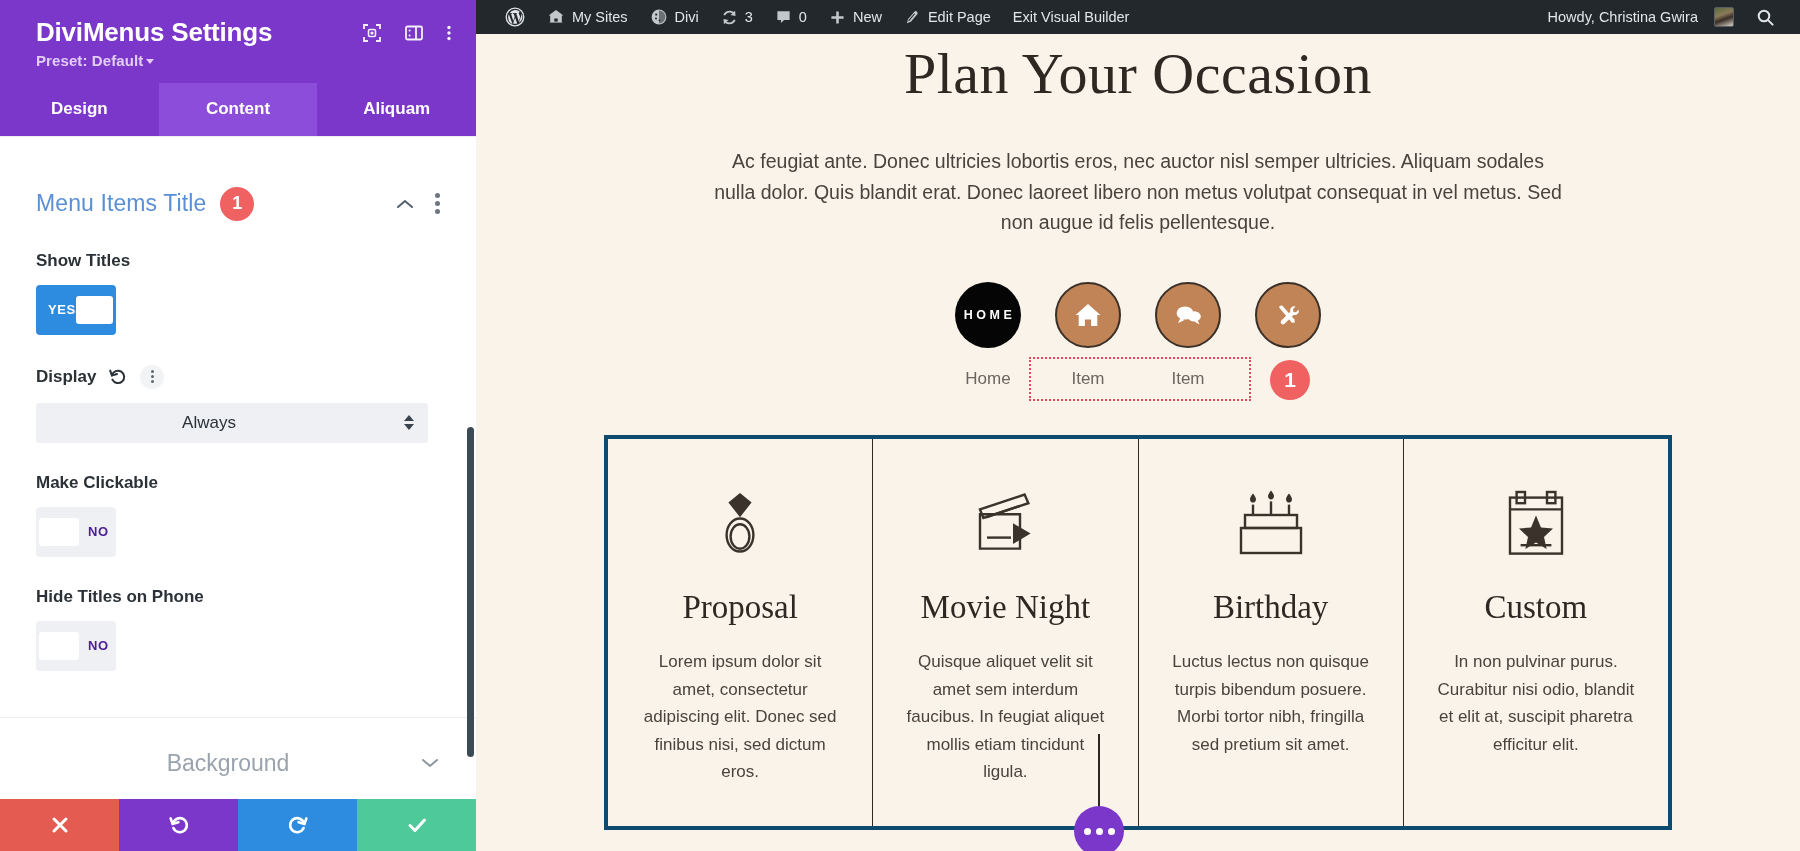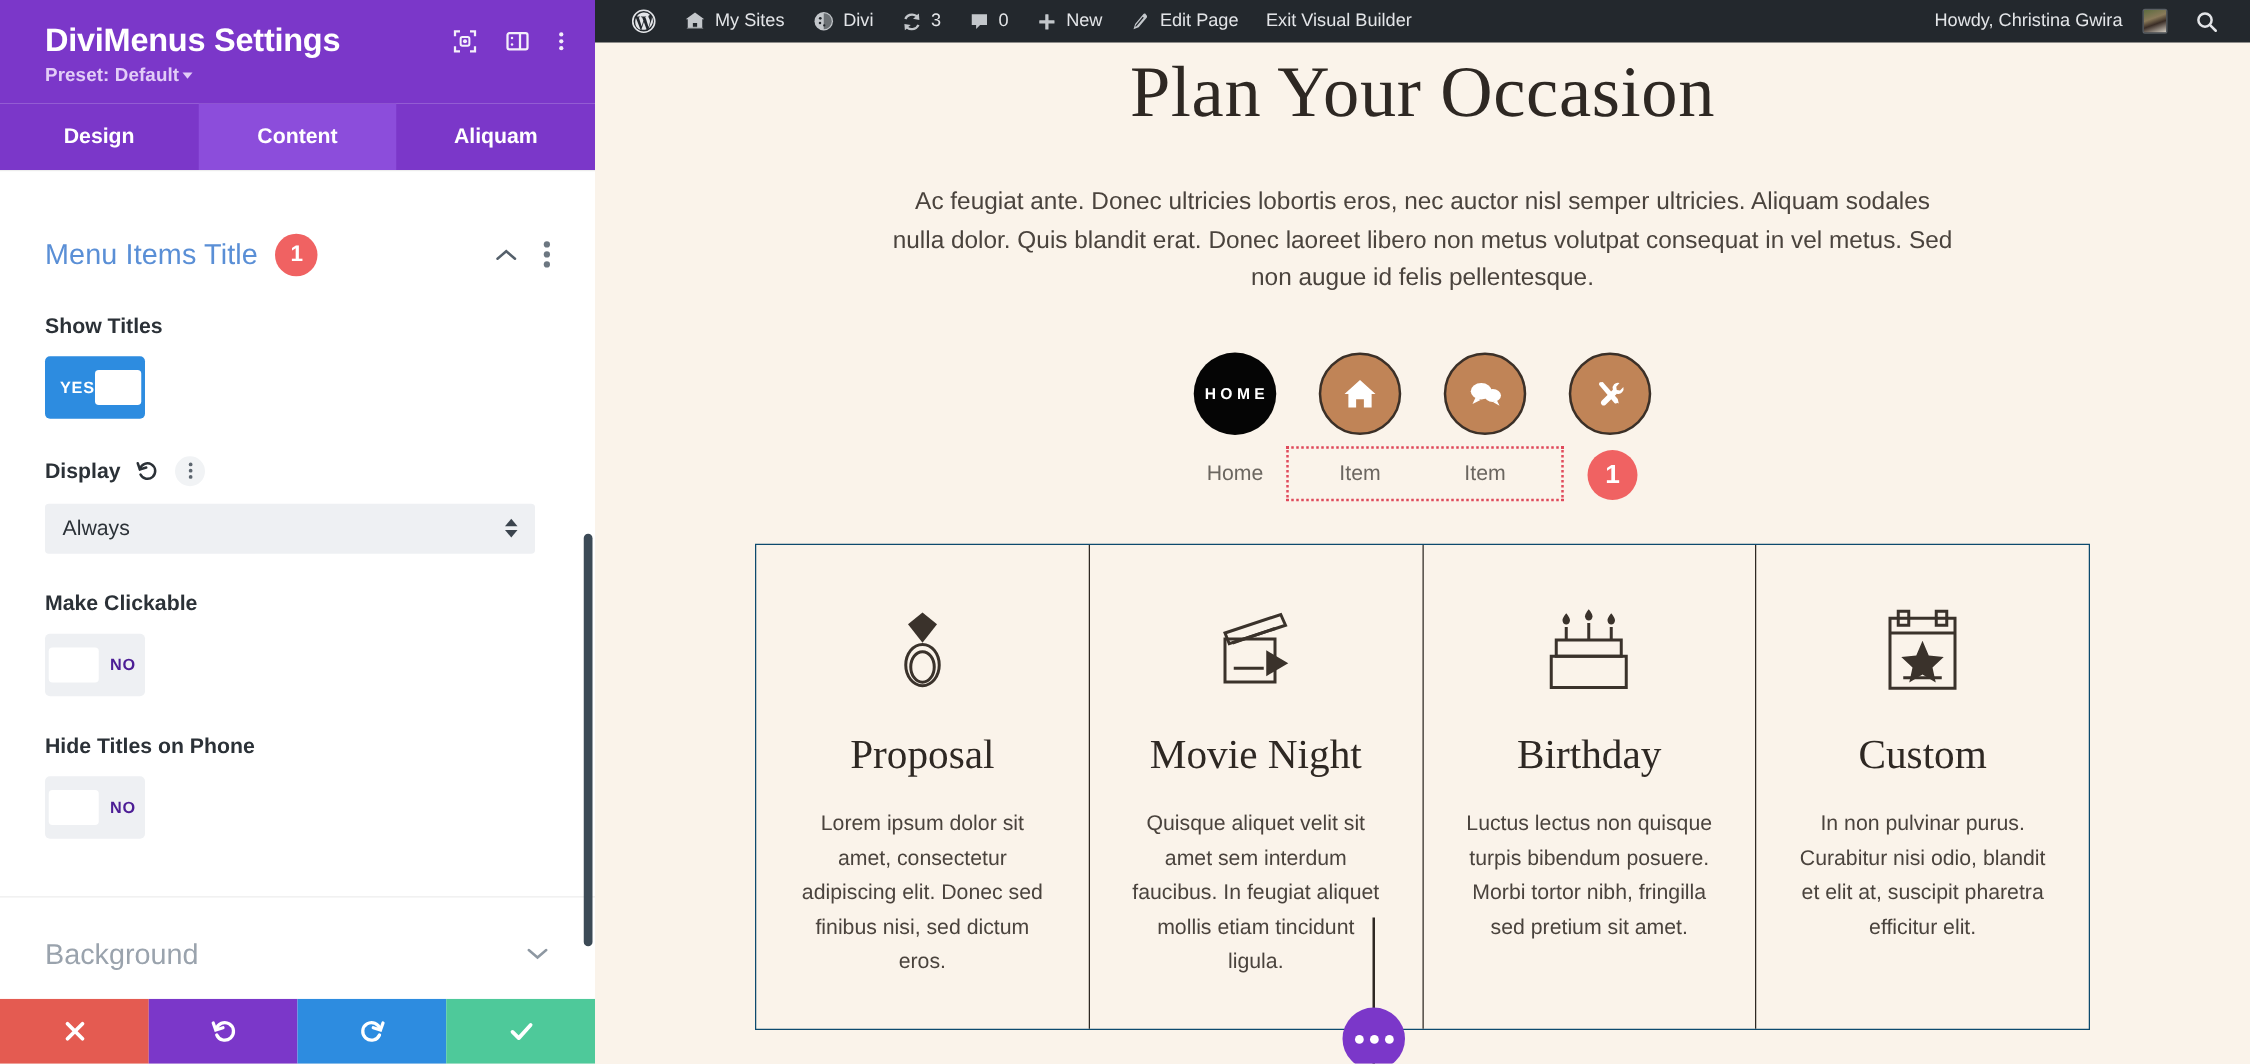--- a/index.html
+++ b/index.html
@@ -34,20 +34,21 @@
   .panel-tabs { display: flex; background: #7b37c9; }
   .panel-tab {
     flex: 1; text-align: center; color: #fff; font-size: 17px; font-weight: 600;
     padding: 16px 0 17px; cursor: pointer;
   }
   .panel-tab.active { background: #8c4ddb; }
 
   .panel-scroll {
     flex: 1; overflow: hidden; position: relative; background: #fff;
     border-top: 1px solid #ededed;
+    text-align: center;
   }
   .scroll-track {
     position: absolute; right: 2px; top: 290px; width: 7px; height: 330px;
     background: #3c4a56; border-radius: 4px;
   }
   .section-block { padding: 0 36px; }
 
   .sect-head {
     display: flex; align-items: center; padding: 50px 0 0 0;
   }
@@ -158,21 +159,21 @@
     width: 222px; height: 44px; pointer-events: none;
   }
   .sel-badge {
     position: absolute; left: 332px; top: 78px; width: 40px; height: 40px;
     border-radius: 50%; background: #f06262; color: #fff; font-size: 21px;
     font-weight: 700; display: flex; align-items: center; justify-content: center;
   }
 
   .cards {
     margin: 46px auto 0; width: 1068px; display: flex;
-    border: 1px solid #0c4a6e; background: #faf3ea;
+    border: 4px solid #0c4a6e; background: #faf3ea;
   }
   .card {
     flex: 1; border-right: 1px solid #2e2823; padding: 46px 30px 40px;
     display: flex; flex-direction: column; align-items: center;
   }
   .card:last-child { border-right: none; }
   .card-ico { height: 78px; display: flex; align-items: center; justify-content: center; }
   .card-ico svg { display: block; }
   .card-title {
     font-family: "Liberation Serif", serif; font-size: 33px; color: #2e2823;

